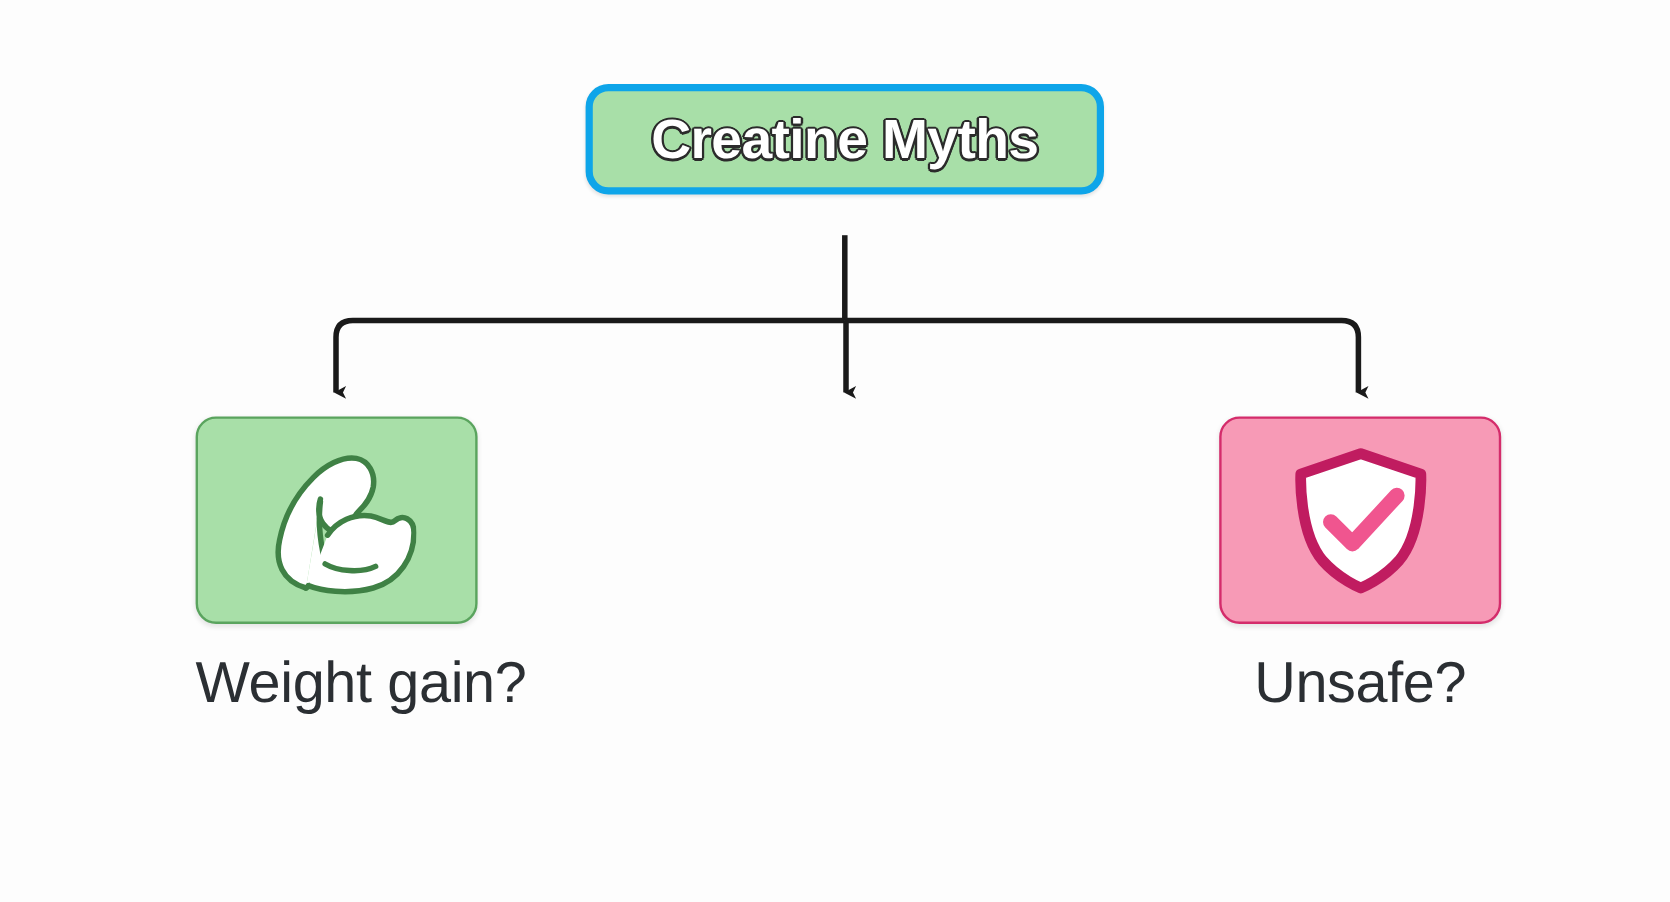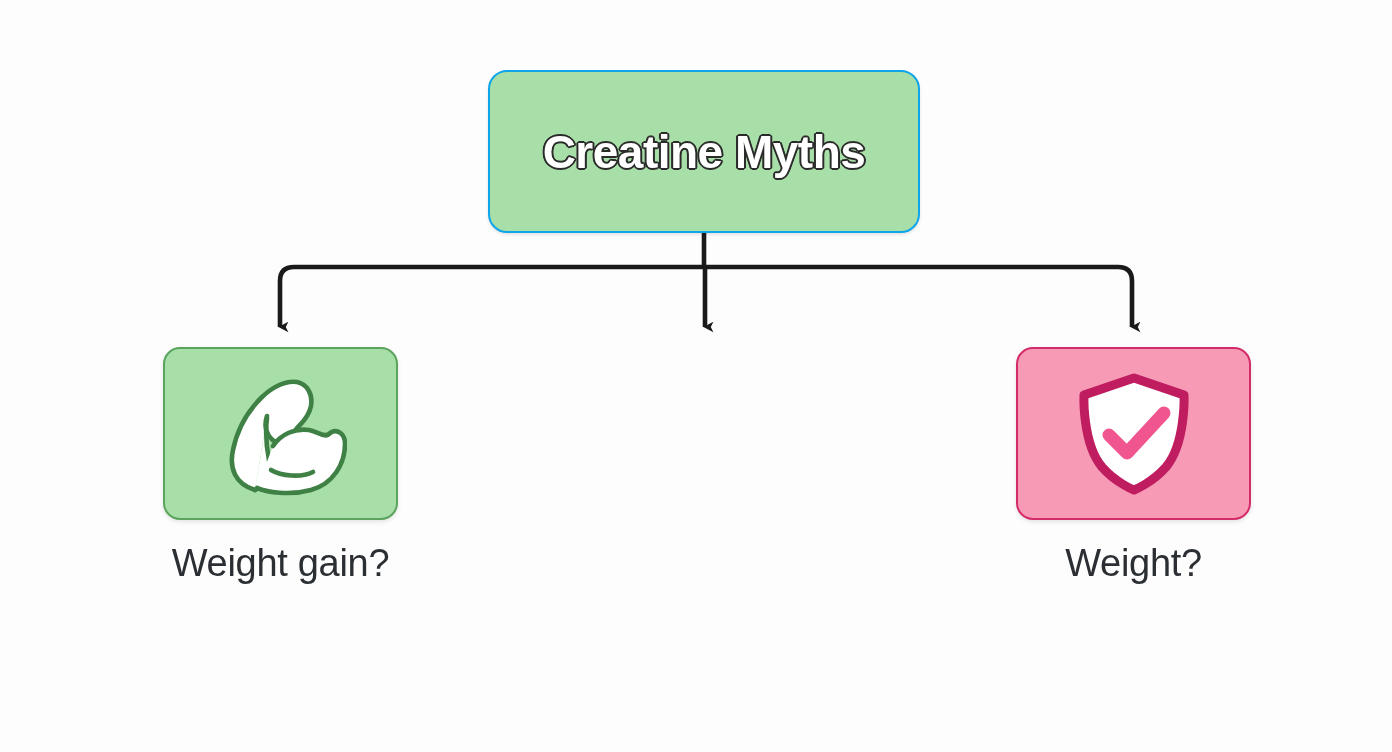--- a/index.html
+++ b/index.html
@@ -28,25 +28,25 @@
     height: 752px;
     pointer-events: none;
   }
 
   
   .node-root {
     position: absolute;
     left: 488px;
     top: 70px;
     width: 432px;
-    height: 163px;
+    height: 92px;
     box-sizing: border-box;
     border-radius: 19px;
     background: #a8dfa8;
-    border: 2px solid #0ea5e9;
+    border: 6px solid #0ea5e9;
     display: flex;
     align-items: center;
     justify-content: center;
     box-shadow: 0 2px 3px rgba(0,0,0,0.10);
   }
   .node-root-title {
     font-size: 46px;
     font-weight: 700;
     letter-spacing: -0.5px;
     color: #ffffff;
@@ -79,21 +79,21 @@
     background: #a8dfa8;
     border: 2px solid #5aa45e;
   }
   .leaf-card.pink {
     background: #f79ab6;
     border: 2px solid #d42c6b;
   }
   .leaf-label {
     margin-top: 22px;
     text-align: center;
-    font-size: 38px;
+    font-size: 48px;
     font-weight: 400;
     color: #2b2f33;
     letter-spacing: -0.3px;
     white-space: nowrap;
   }
   .leaf-1 { left: 163px; }
   .leaf-2 { left: 591px; }
   .leaf-3 { left: 1016px; }
 </style>
 </head>
@@ -160,16 +160,16 @@
       <svg width="116" height="122" viewBox="0 0 116 122" xmlns="http://www.w3.org/2000/svg">
         <path d="M 58 5
                  L 108 22
                  C 108 22 110 70 90 94
                  C 76 110 58 117 58 117
                  C 58 117 40 110 26 94
                  C 6 70 8 22 8 22 Z" fill="#ffffff" stroke="#c01c60" stroke-width="9" stroke-linejoin="round"></path>
         <path d="M 33 62 L 51 80 L 88 40" fill="none" stroke="#f0558f" stroke-width="13" stroke-linecap="round" stroke-linejoin="round"></path>
       </svg>
     </div>
-    <div class="leaf-label">Weight?</div>
+    <div class="leaf-label">Unsafe?</div>
   </div>
 
 </div>
 
 </body></html>

